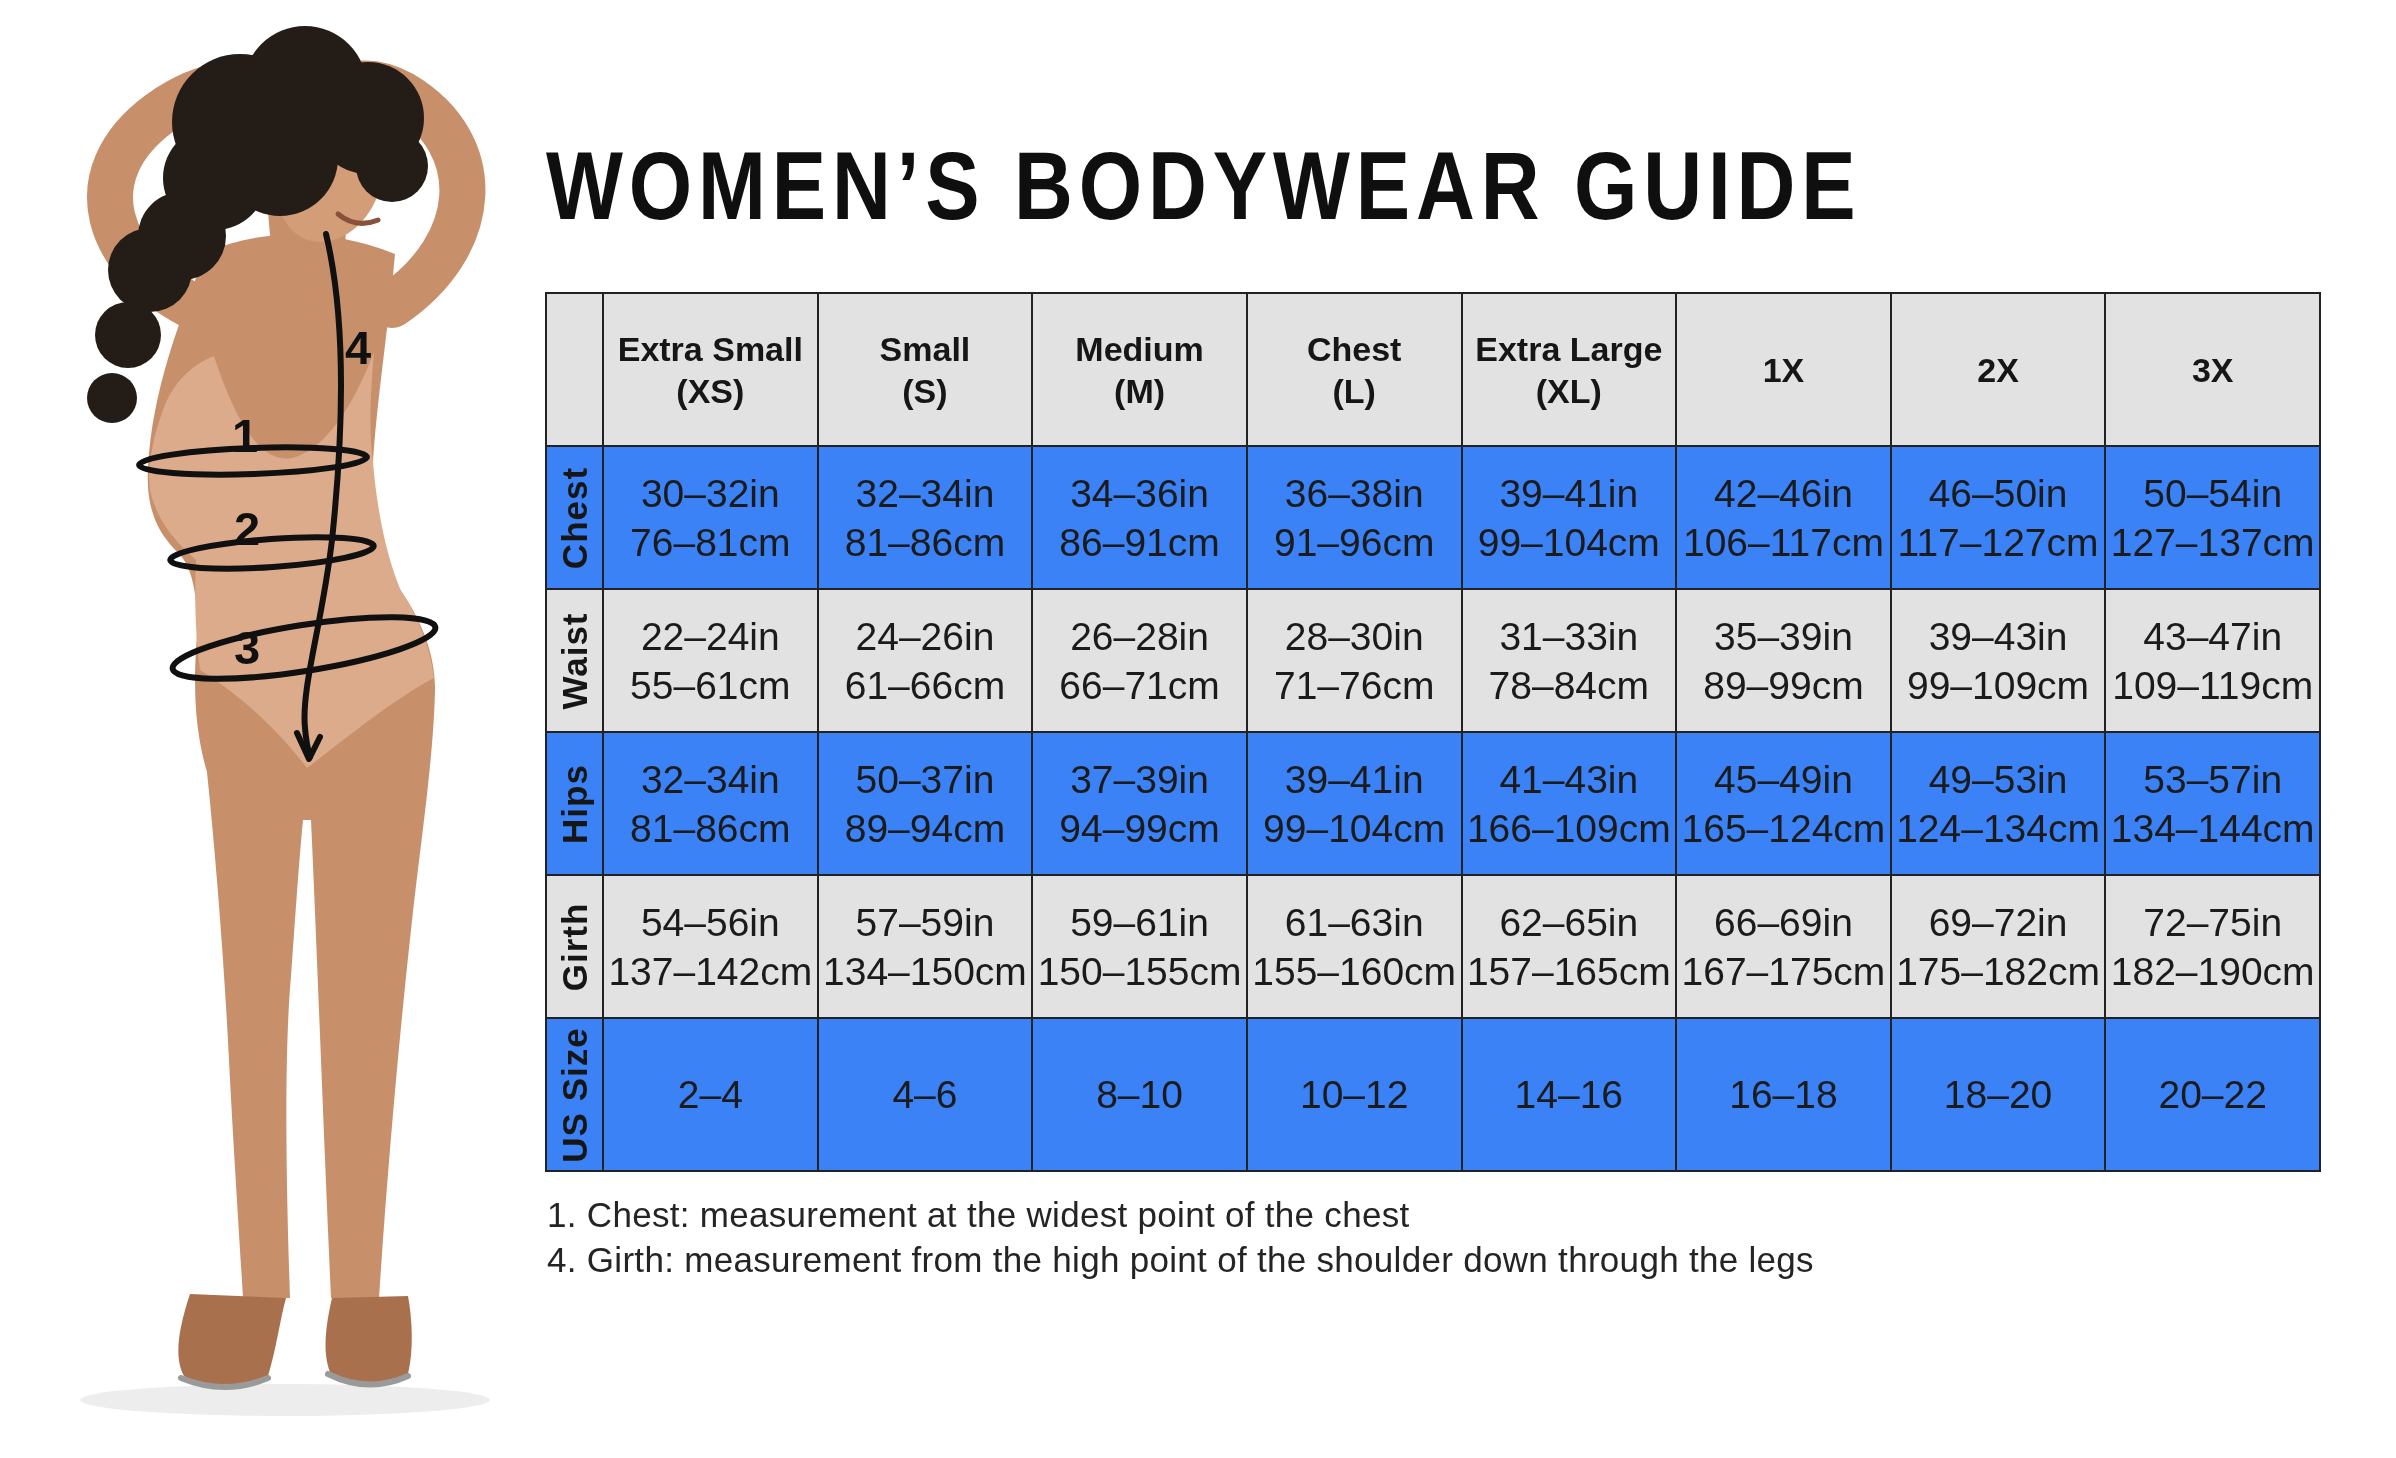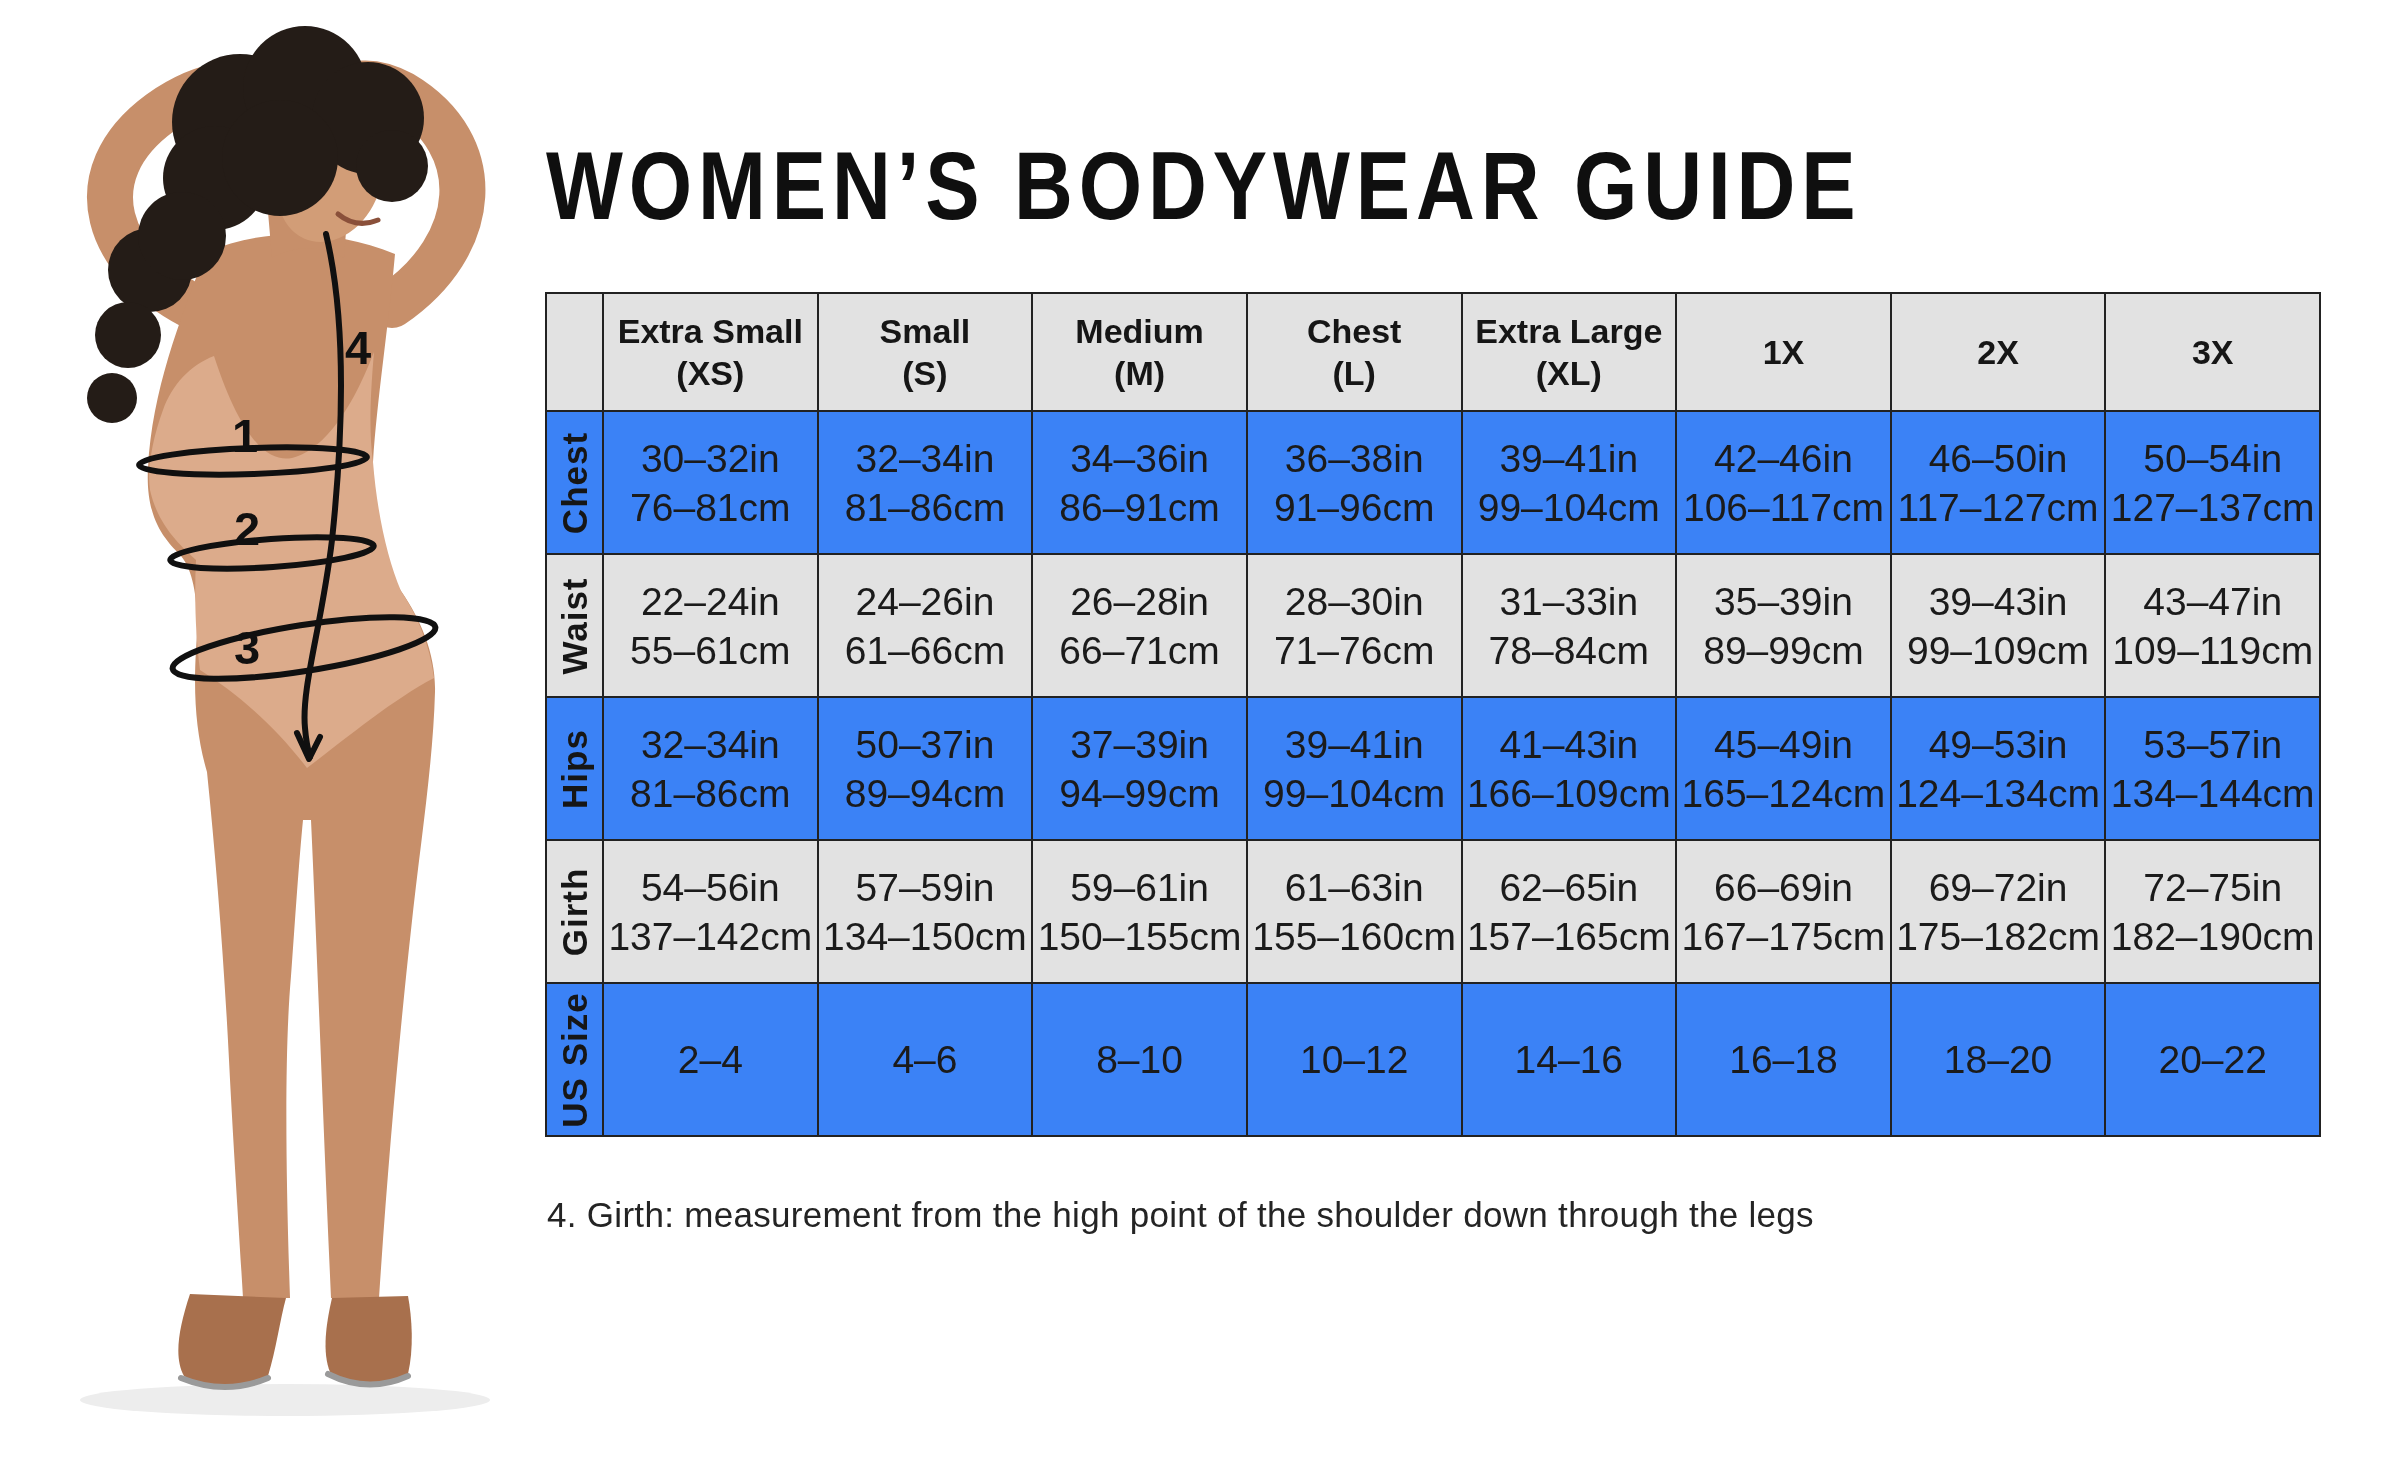--- a/index.html
+++ b/index.html
@@ -16,21 +16,21 @@
   }
   
   table.size-table{
     position:absolute;left:545px;top:292px;width:1776px;
     border-collapse:collapse;table-layout:fixed;
   }
   .size-table th,.size-table td{
     border:2px solid var(--border,#222);padding:0;text-align:center;vertical-align:middle;
     background:#3b82f6;
   }
-  .size-table thead tr{height:118px;}
+  .size-table thead tr{height:153px;}
   .size-table tbody tr{height:143px;}
   .size-table tbody tr.last-row{height:153px;}
   .size-table thead th{background:var(--stripe,#e2e2e2);font-size:34px;font-weight:700;line-height:42px;color:#161616;}
   .size-table tbody tr.stripe th,.size-table tbody tr.stripe td{background:var(--stripe,#e2e2e2);}
   .size-table td{font-size:39px;line-height:49px;font-weight:400;color:#1b1b1b;}
   th.rowlabel{position:relative;width:57px;}
   .vlabel{
     position:absolute;left:50%;top:50%;
     transform:translate(-50%,-50%) rotate(-90deg);
     white-space:nowrap;font-size:35px;font-weight:700;letter-spacing:1px;color:#161616;
@@ -363,14 +363,15 @@
           <div>18–20</div>
         </td>
         <td>
           <div>20–22</div>
         </td>
       </tr>
     </tbody>
 </table>
 
 <div class="footnotes">
+  <div>1. Chest: measurement at the widest point of the chest</div>
   <div>4. Girth: measurement from the high point of the shoulder down through the legs</div>
 </div>
 
 </body></html>

